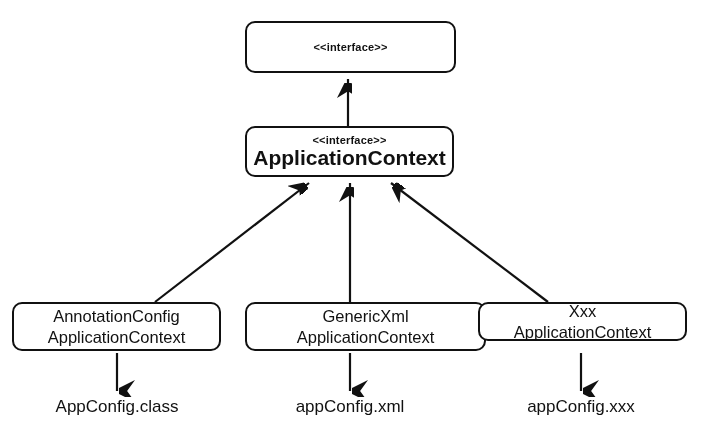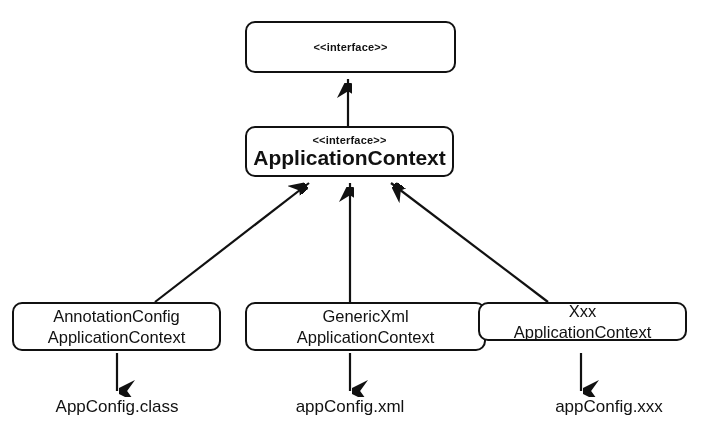--- a/index.html
+++ b/index.html
@@ -74,15 +74,15 @@
 
   <div class="node" style="left:478px;top:302px;width:209px;height:39px;">
     <div class="impl-line">Xxx</div>
     <div class="impl-line">ApplicationContext</div>
   </div>
 
   <div class="artifact" style="left:117px;top:397px;">AppConfig.class</div>
 
   <div class="artifact" style="left:350px;top:397px;">appConfig.xml</div>
 
-  <div class="artifact" style="left:581px;top:397px;margin-left:28px;">appConfig.xxx</div>
+  <div class="artifact" style="left:581px;top:397px;">appConfig.xxx</div>
 
 </div>
 
 </body></html>

